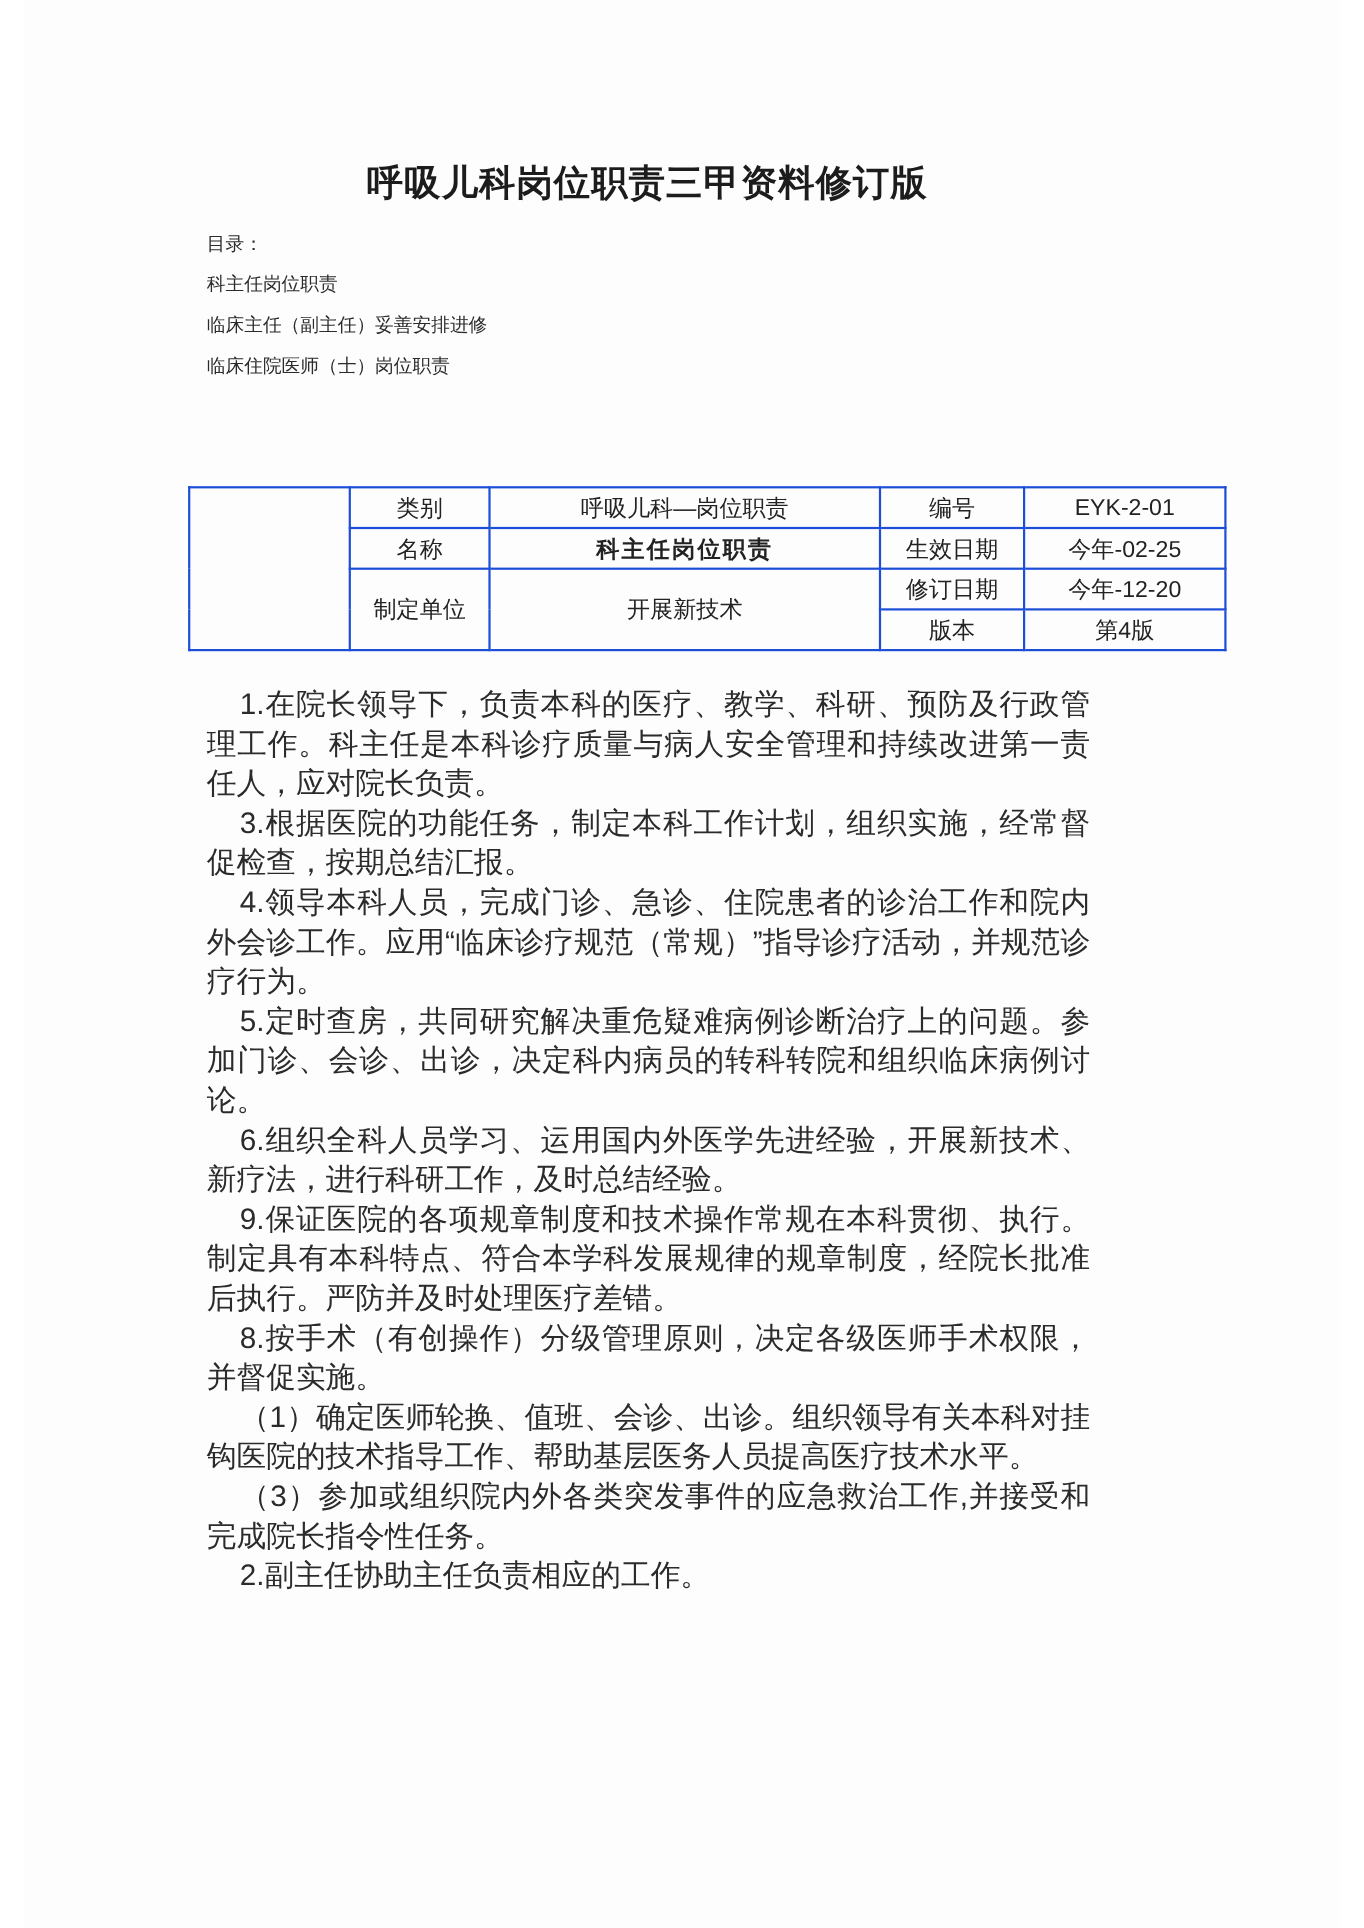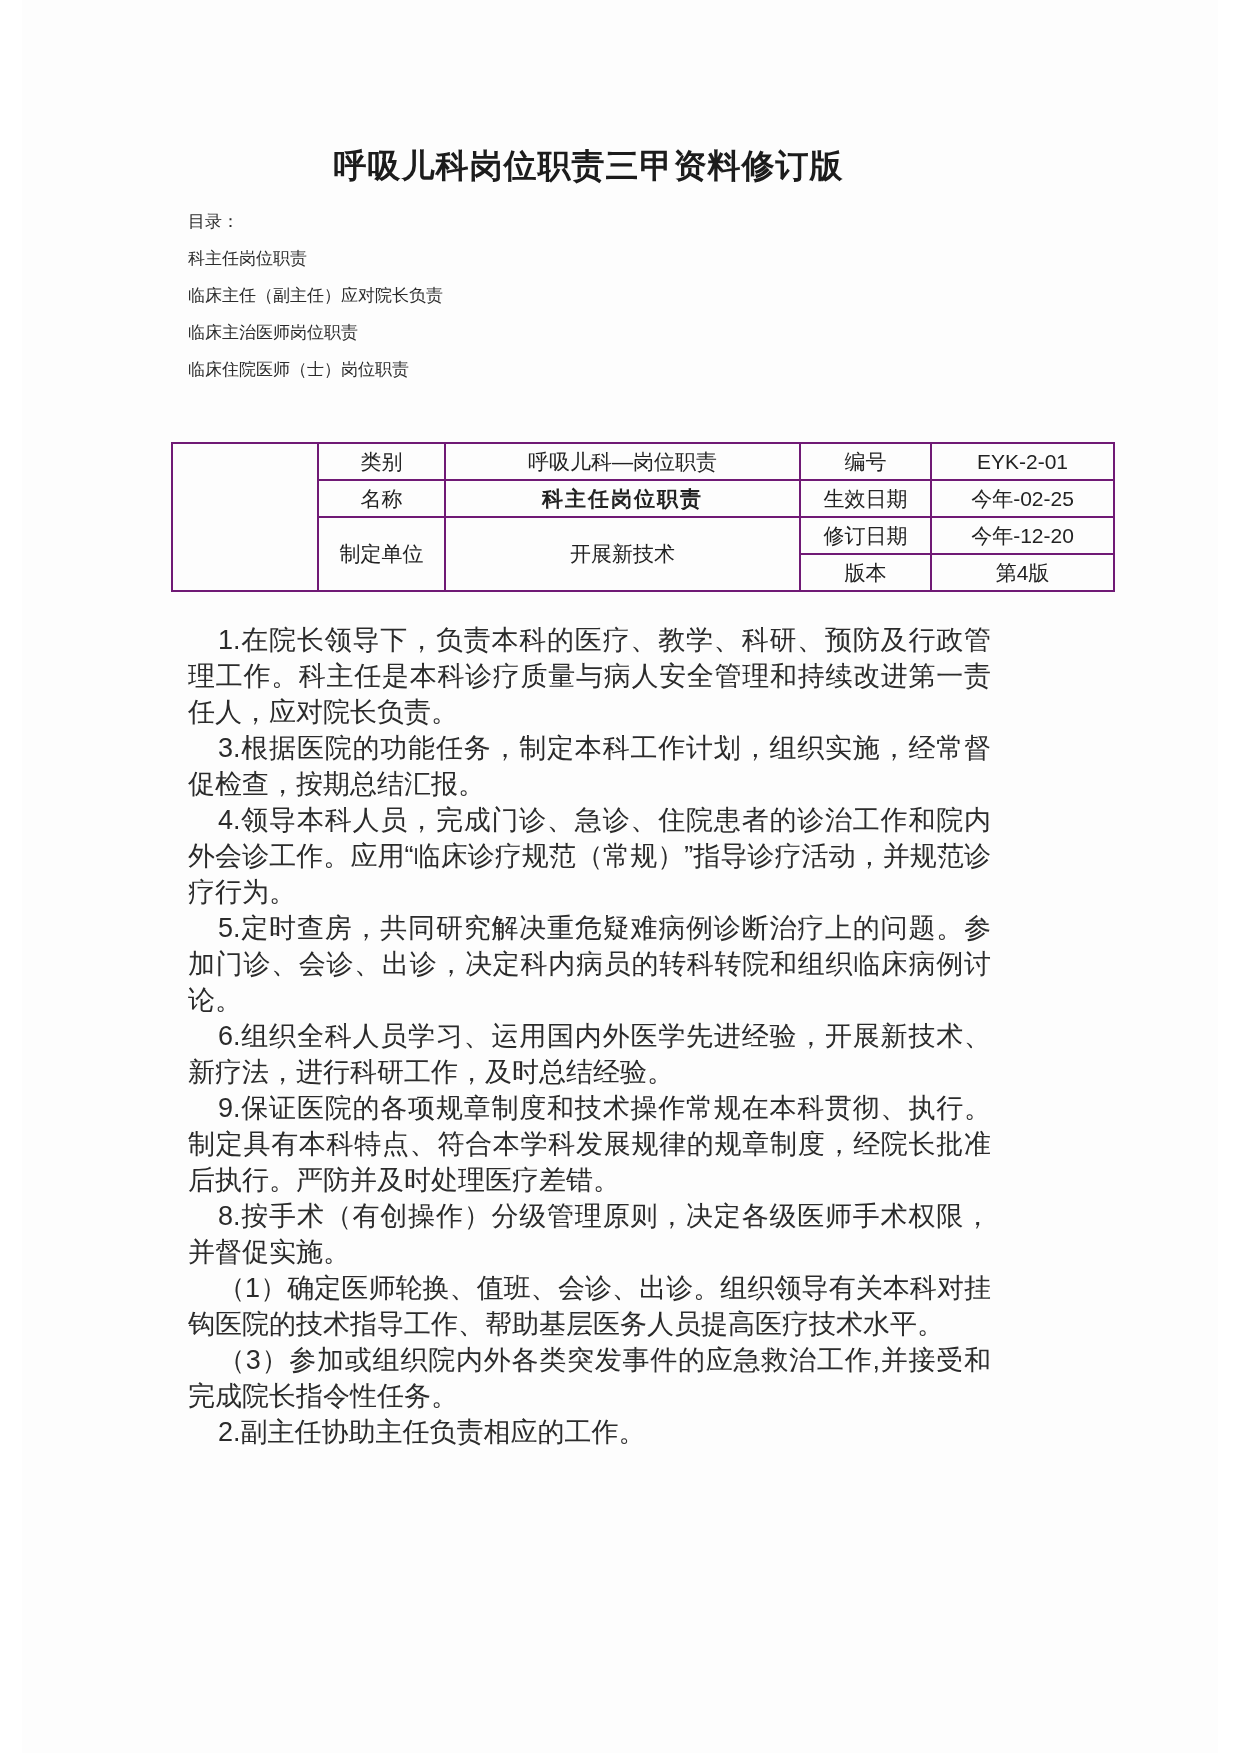--- a/index.html
+++ b/index.html
@@ -42,21 +42,21 @@
     width: 942px;
   }
   table.info-table {
     width: 942px;
     border-collapse: collapse;
     table-layout: fixed;
     font-size: 21px;
     color: #222222;
   }
   table.info-table td {
-    border: 2px solid #701a75;
+    border: 2px solid #1d4ed8;
     height: 37px;
     text-align: center;
     vertical-align: middle;
     padding: 0 4px;
     background: #fdfdfd;
   }
   td.cell-doc-name { font-weight: 700; letter-spacing: 2px; }
   .body-text {
     position: absolute;
     left: 166px;
@@ -76,22 +76,21 @@
 <body>
 
 <div class="page">
 
   <div class="content">
     <h1 class="doc-title">呼吸儿科岗位职责三甲资料修订版</h1>
 
     <div class="toc">
       <div>目录：</div>
       <div>科主任岗位职责</div>
-      <div>临床主任（副主任）应对院长负责</div>
-      <div>临床主治医师岗位职责</div>
+      <div>临床主任（副主任）妥善安排进修</div>
       <div>临床住院医师（士）岗位职责</div>
     </div>
   </div>
 
   <div class="info-table-wrap">
     <table class="info-table">
       <colgroup>
         <col style="width:146px">
         <col style="width:127px">
         <col style="width:355px">

